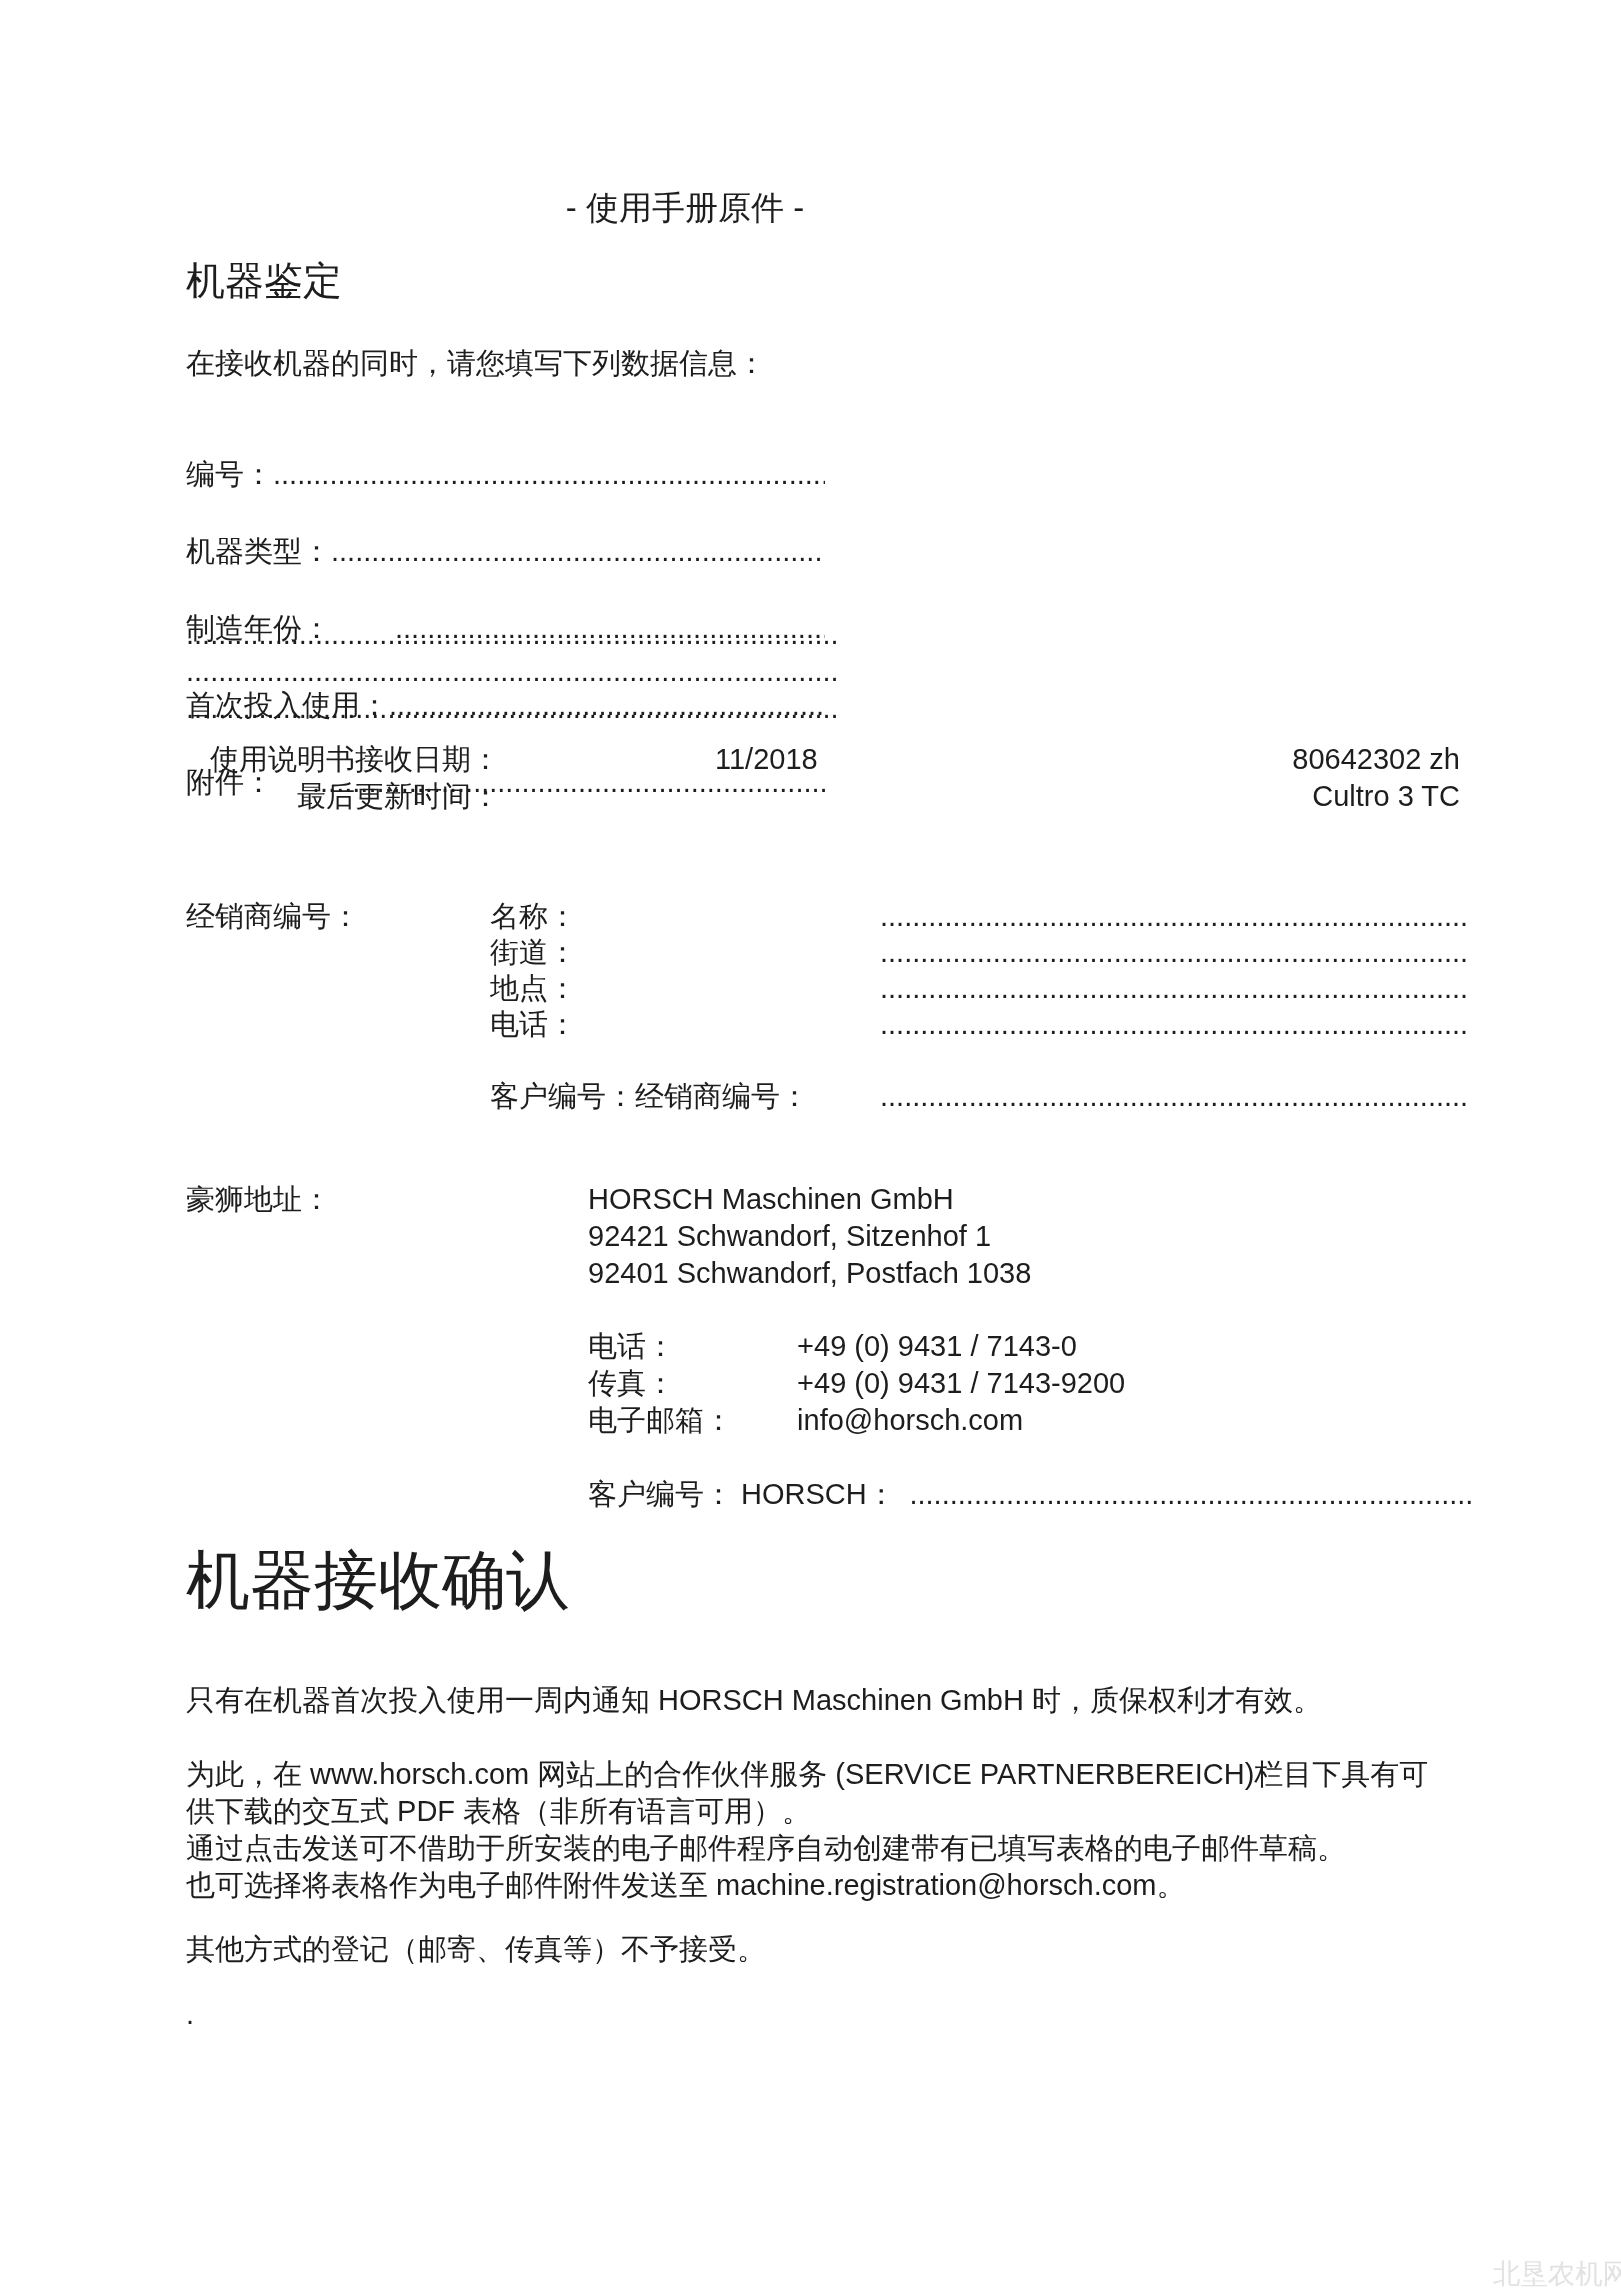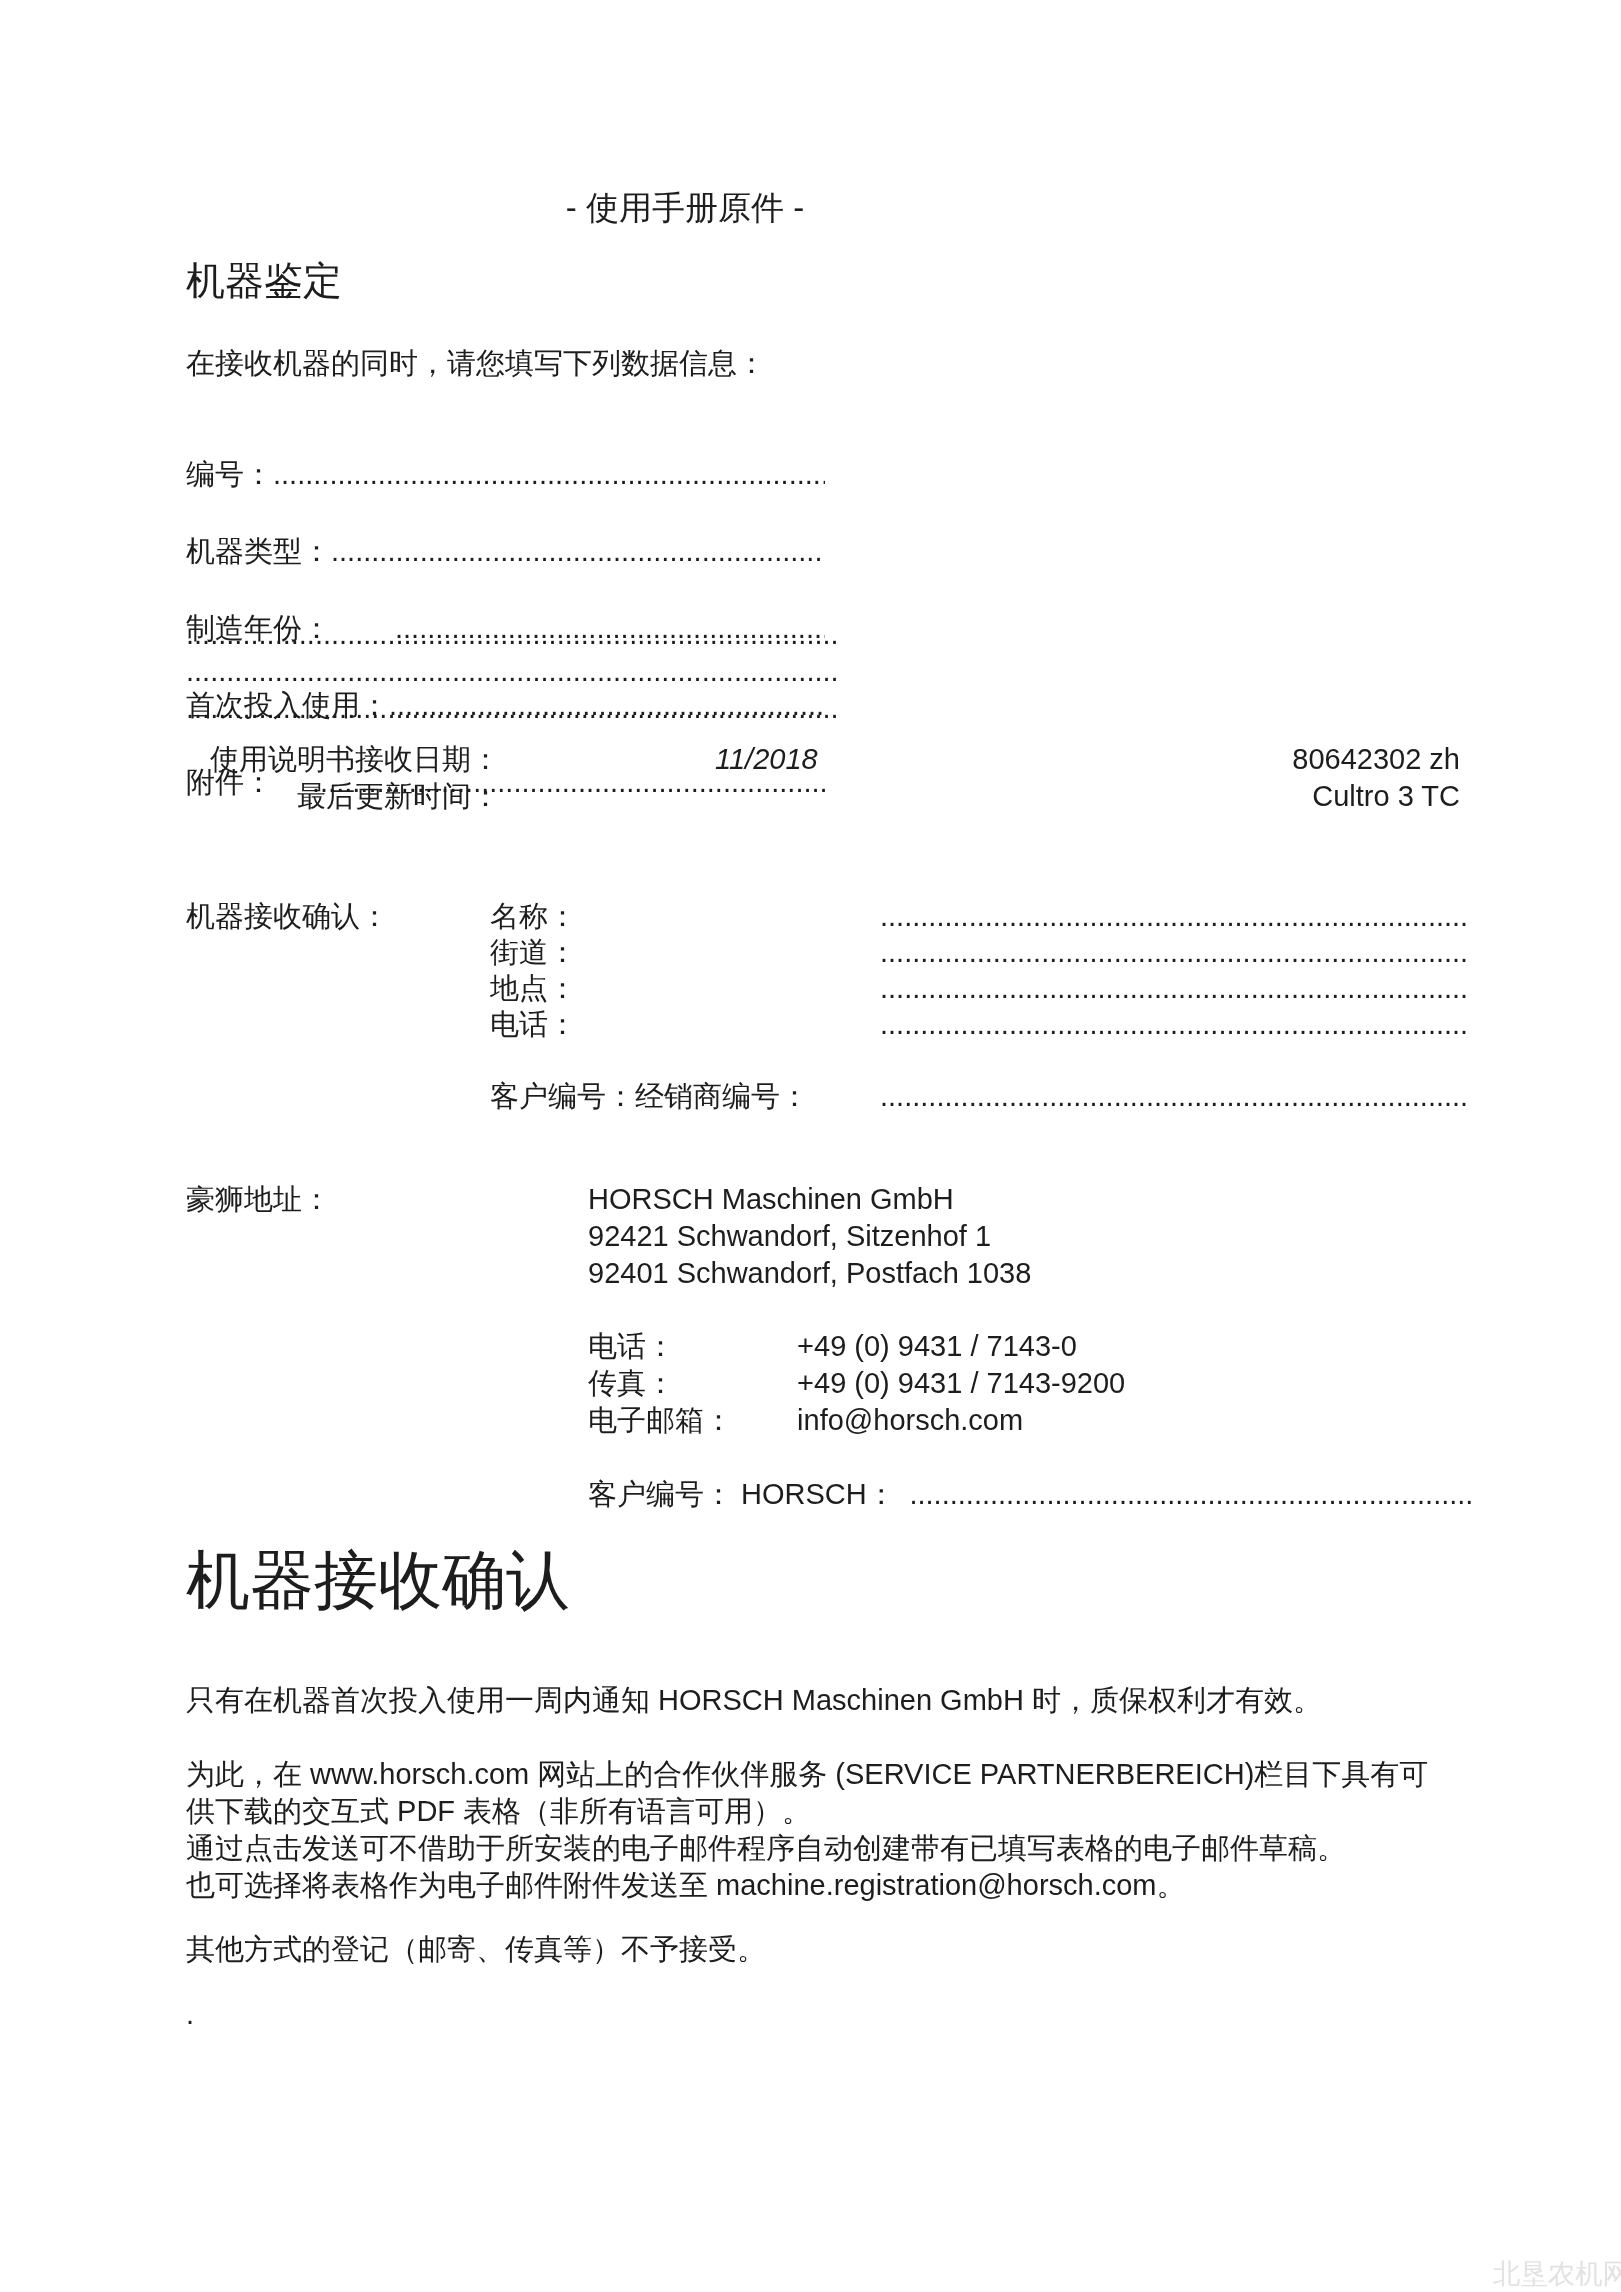--- a/index.html
+++ b/index.html
@@ -75,21 +75,21 @@
   .manual-info {
     top: 741px; left: 186px; width: 1274px;
   }
   .mi-row { position: relative; height: 37px; line-height: 37px; }
   .mi-label {
     display: inline-block;
     width: 314px;
     text-align: right;
     white-space: nowrap;
   }
-  .mi-value { position: absolute; left: 529px; top: 0; white-space: nowrap; font-style: italic; }
+  .mi-value { position: absolute; left: 529px; top: 0; white-space: nowrap; }
   .mi-right { position: absolute; right: 0; top: 0; text-align: left; white-space: nowrap; }
 
   
   .dealer-label { top: 898px; left: 186px; line-height: 36px; white-space: nowrap; }
   .dealer-block { top: 898px; left: 490px; width: 980px; }
   .dealer-row { position: relative; height: 36px; line-height: 36px; }
   .dealer-row .lbl { white-space: nowrap; }
   .dealer-row .dots {
     position: absolute; left: 390px; top: 0;
     width: 588px;
@@ -184,21 +184,21 @@
     <span class="mi-label">使用说明书接收日期：</span>
     <span class="mi-value">11/2018</span>
     <span class="mi-right">80642302 zh</span>
   </div>
   <div class="mi-row">
     <span class="mi-label">最后更新时间：</span>
     <span class="mi-right">Cultro 3 TC</span>
   </div>
 </div>
 
-<div class="abs dealer-label">机器接收确认：</div>
+<div class="abs dealer-label">经销商编号：</div>
 <div class="abs dealer-block">
   <div class="dealer-row">
     <span class="lbl">名称：</span>
     <span class="dots">..............................................................................................................</span>
   </div>
   <div class="dealer-row">
     <span class="lbl">街道：</span>
     <span class="dots">..............................................................................................................</span>
   </div>
   <div class="dealer-row">

